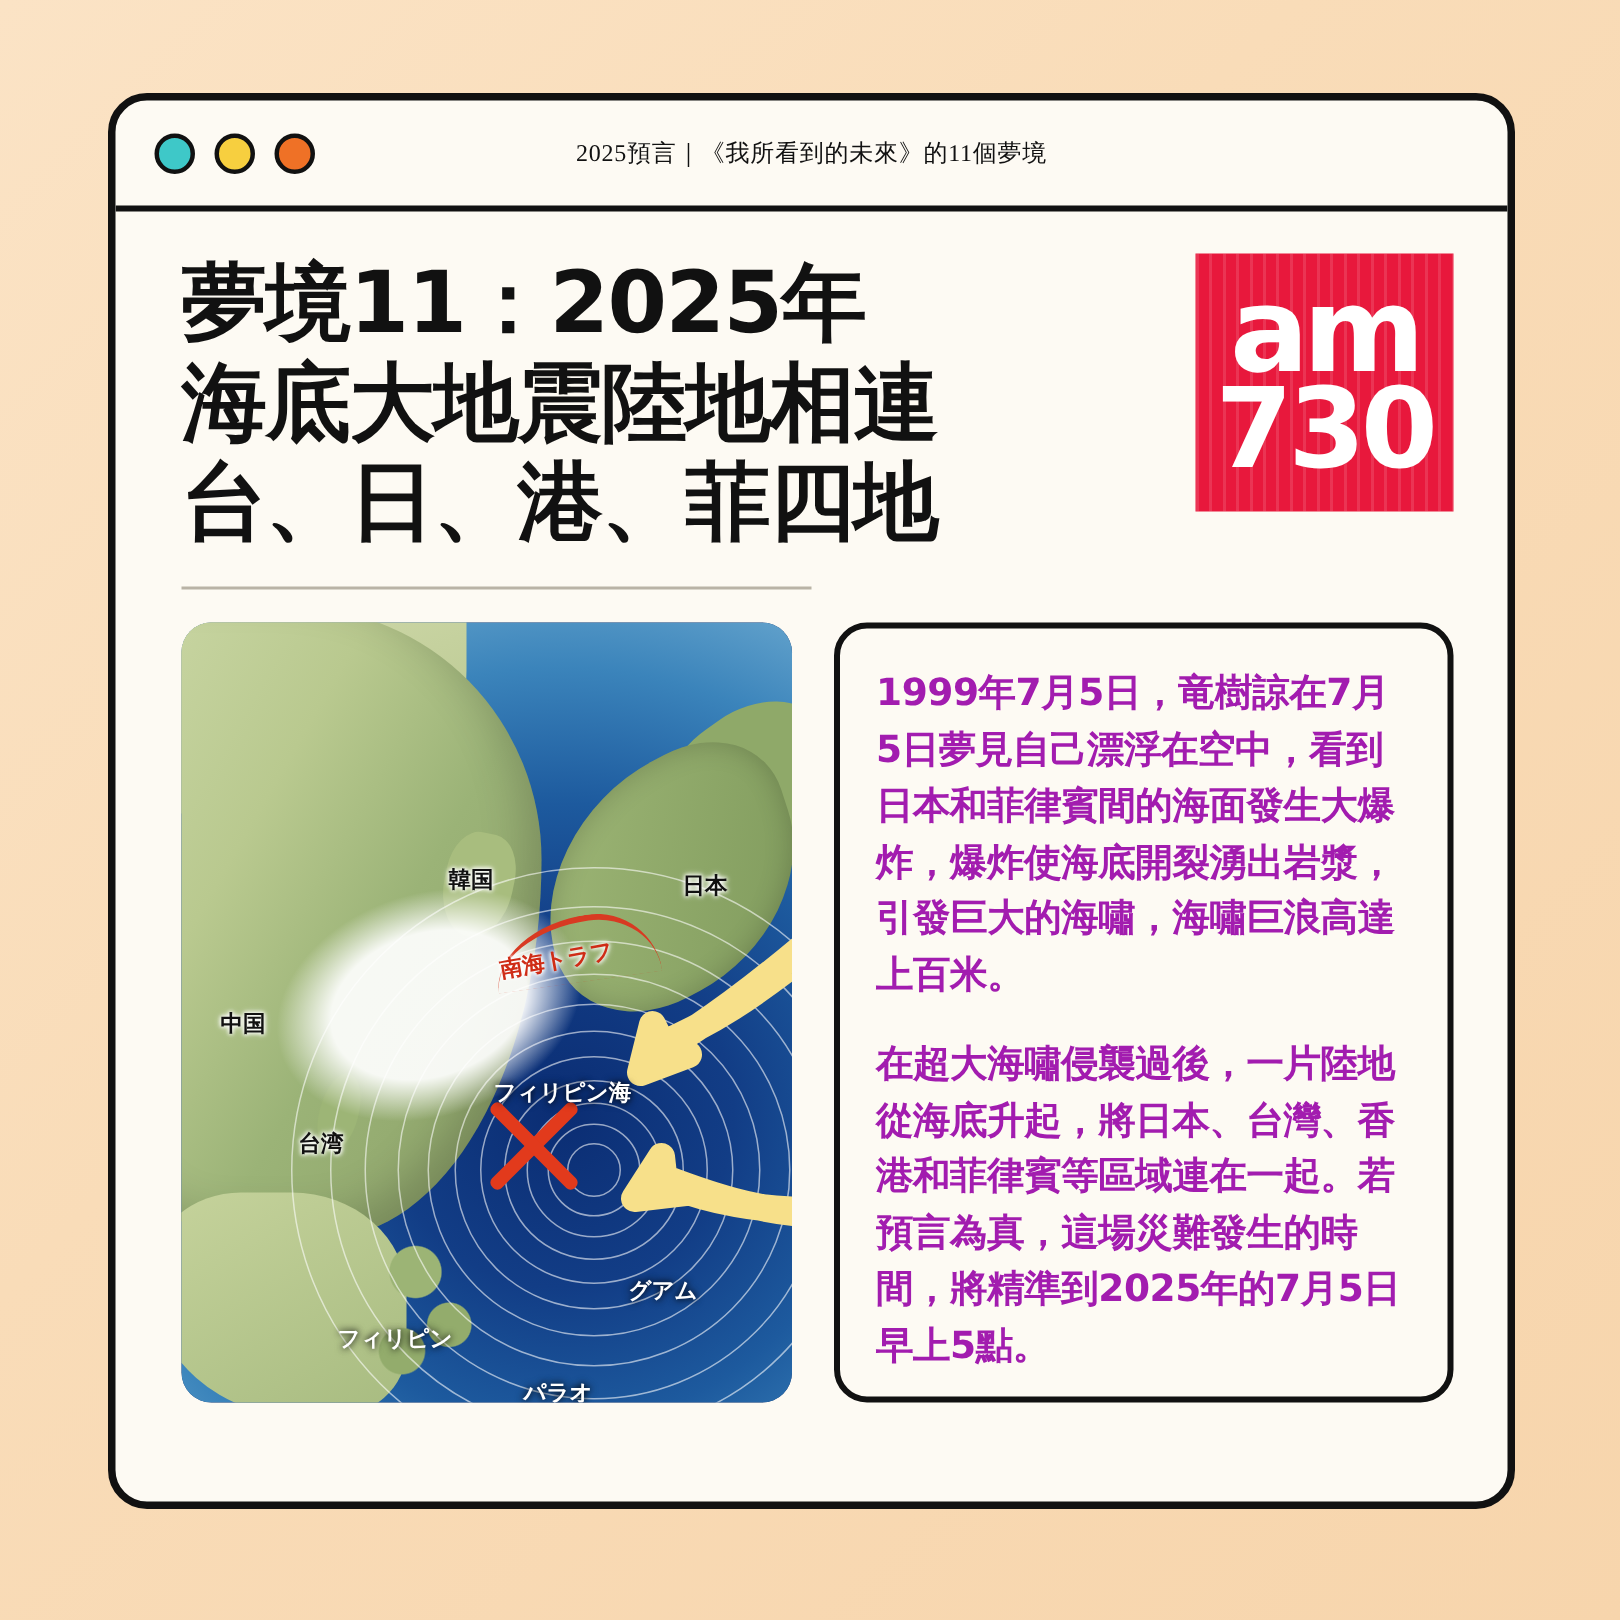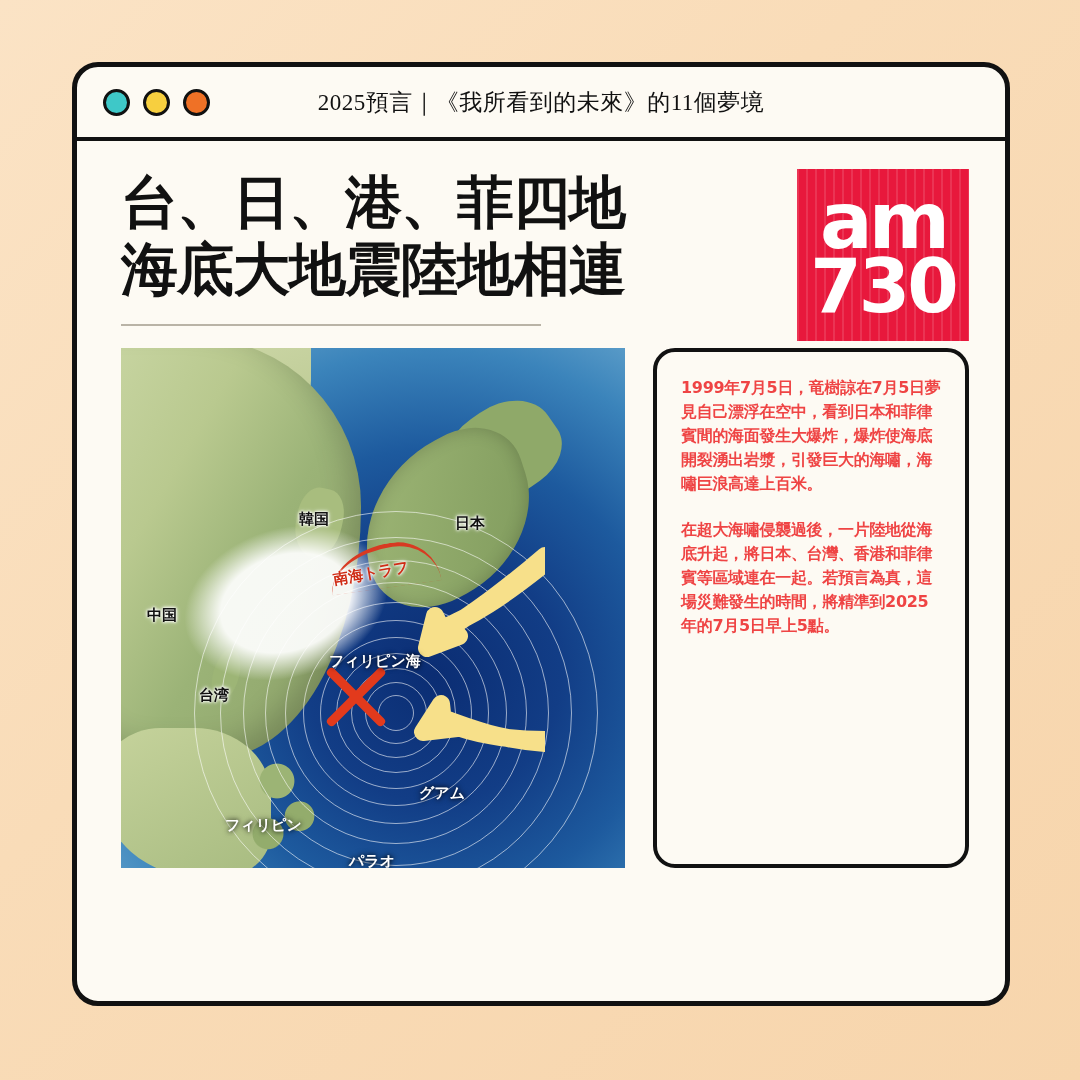--- a/index.html
+++ b/index.html
@@ -48,21 +48,21 @@
     border: 3px solid #111;
   }
   .dot.teal { background: #3ec8c8; }
   .dot.yellow { background: #f7cf3f; }
   .dot.orange { background: #ef7126; }
 
   .winbar-title {
     position: absolute;
     left: 0; right: 0;
     text-align: center;
-    font-size: 23px;
+    font-size: 16px;
     color: #111;
     letter-spacing: .5px;
     font-family: "Liberation Serif", serif;
     font-weight: 500;
   }
 
   
   .headline-wrap {
     position: relative;
     padding: 28px 0 0 44px;
@@ -117,25 +117,26 @@
   
   .content {
     display: flex;
     gap: 28px;
     padding: 22px 36px 0 44px;
   }
 
   
   .map {
     position: relative;
-    width: 504px;
+    width: 407px;
     height: 520px;
     background: #0d2f6b;
     overflow: hidden;
     flex: 0 0 auto;
+    border-radius: 20px;
   }
   .map-ocean {
     position: absolute; inset: 0;
     background:
       radial-gradient(circle at 62% 63%, #0b2d73 0%, #123d86 28%, #1d5a9e 50%, #3b84bb 72%, #7fb8d8 100%);
   }
   .land-asia {
     position: absolute;
     left: -60px; top: -10px;
     width: 300px; height: 420px;
@@ -265,24 +266,24 @@
   
   .panel {
     flex: 1 1 auto;
     border: 4px solid #111;
     border-radius: 22px;
     background: #fdfaf3;
     padding: 24px 22px 20px 24px;
     height: 520px;
   }
   .panel p {
-    font-size: 16px;
+    font-size: 25px;
     line-height: 1.5;
     font-weight: 700;
-    color: #ef4444;
+    color: #a21caf;
     font-family: "DejaVu Sans", sans-serif;
     letter-spacing: -.3px;
   }
   .panel p + p { margin-top: 22px; }
 </style>
 </head>
 <body>
 
 <div class="card">
 
@@ -290,22 +291,23 @@
     <div class="dots">
       <div class="dot teal"></div>
       <div class="dot yellow"></div>
       <div class="dot orange"></div>
     </div>
     <div class="winbar-title">2025預言｜《我所看到的未來》的11個夢境</div>
   </div>
 
   <div class="headline-wrap">
     <div class="headline">
+      <div>夢境11：2025年</div>
+      <div>海底大地震陸地相連</div>
       <div>台、日、港、菲四地</div>
-      <div>海底大地震陸地相連</div>
     </div>
     <div class="logo">
       <div class="logo-am">am</div>
       <div class="logo-730">730</div>
     </div>
   </div>
 
   <div class="rule"></div>
 
   <div class="content">

